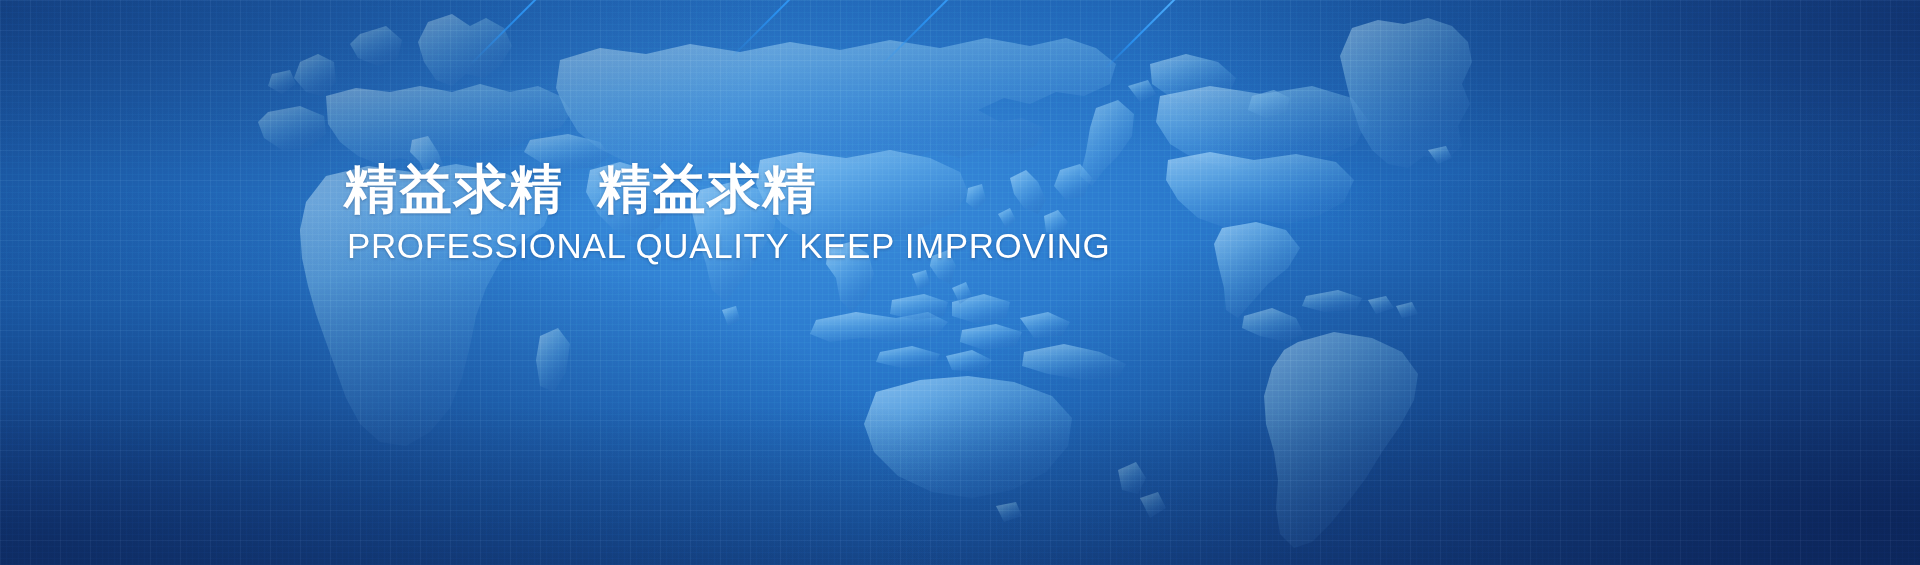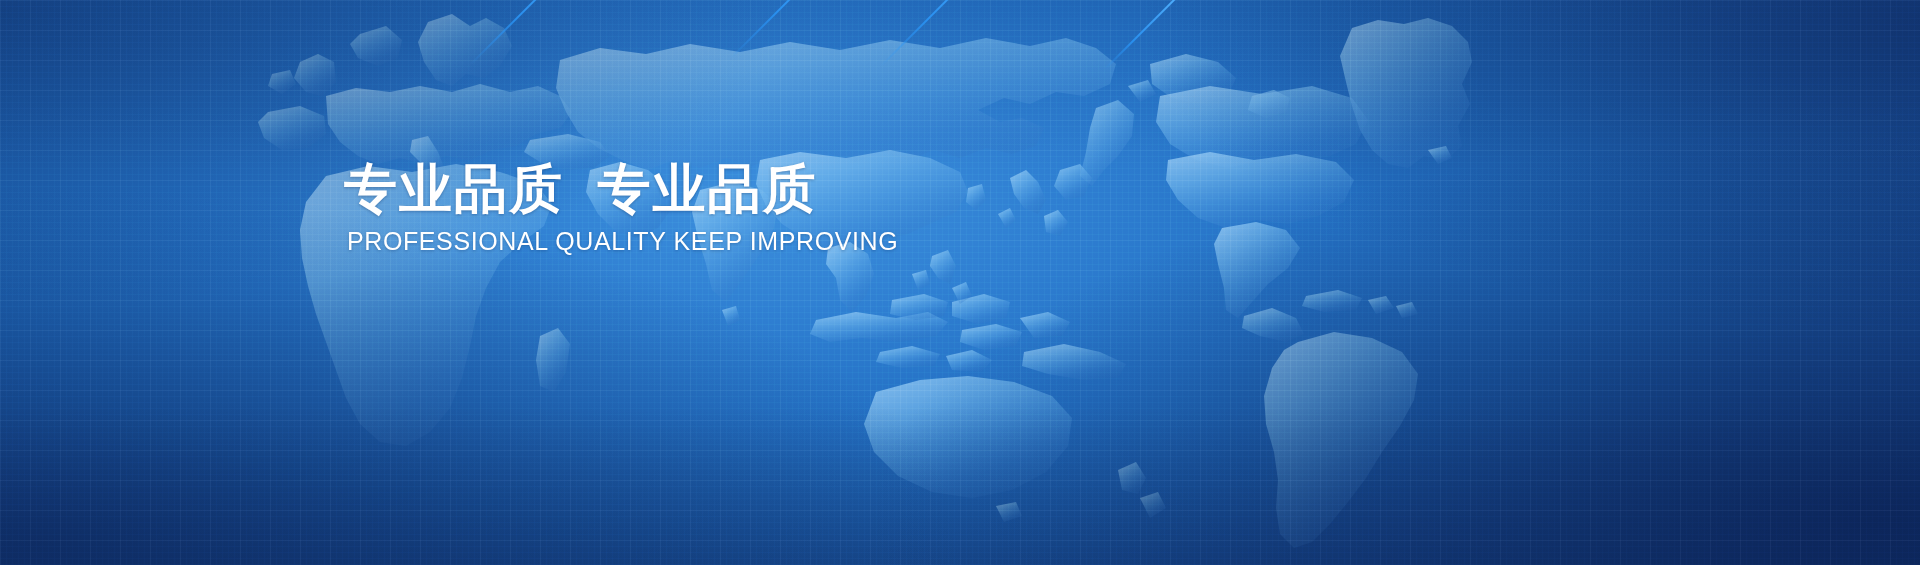--- a/index.html
+++ b/index.html
@@ -99,21 +99,21 @@
     line-height: 1.0;
     letter-spacing: 2px;
     white-space: pre;
     text-shadow: 0 1px 3px rgba(8,28,70,.30);
   }
   #headline-en {
     margin: 0;
     padding-top: 13px;
     padding-left: 3px;
     color: #ffffff;
-    font-size: 25px;
+    font-size: 35px;
     font-weight: 400;
     line-height: 1.05;
     letter-spacing: .6px;
     white-space: pre;
     text-shadow: 0 1px 3px rgba(8,28,70,.28);
   }
 </style>
 </head>
 <body>
 
@@ -224,17 +224,17 @@
   <div class="layer" id="grid-major"></div>
 
   <div id="streaks">
       <div class="streak" style="left: 470px; top: 64px; width: 300px; transform: rotate(-45deg);"></div>
       <div class="streak" style="left: 730px; top: 58px; width: 300px; transform: rotate(-45deg);"></div>
       <div class="streak" style="left: 880px; top: 66px; width: 300px; transform: rotate(-45deg);"></div>
       <div class="streak" style="left: 1105px; top: 68px; width: 180px; transform: rotate(-45deg);"></div>
     </div>
 
   <div id="copy">
-    <h1 id="headline-cn">专业品质  专业品质</h1>
+    <h1 id="headline-cn">精益求精  精益求精</h1>
     <p id="headline-en">PROFESSIONAL QUALITY KEEP IMPROVING</p>
   </div>
 
 </div>
 
 </body></html>

